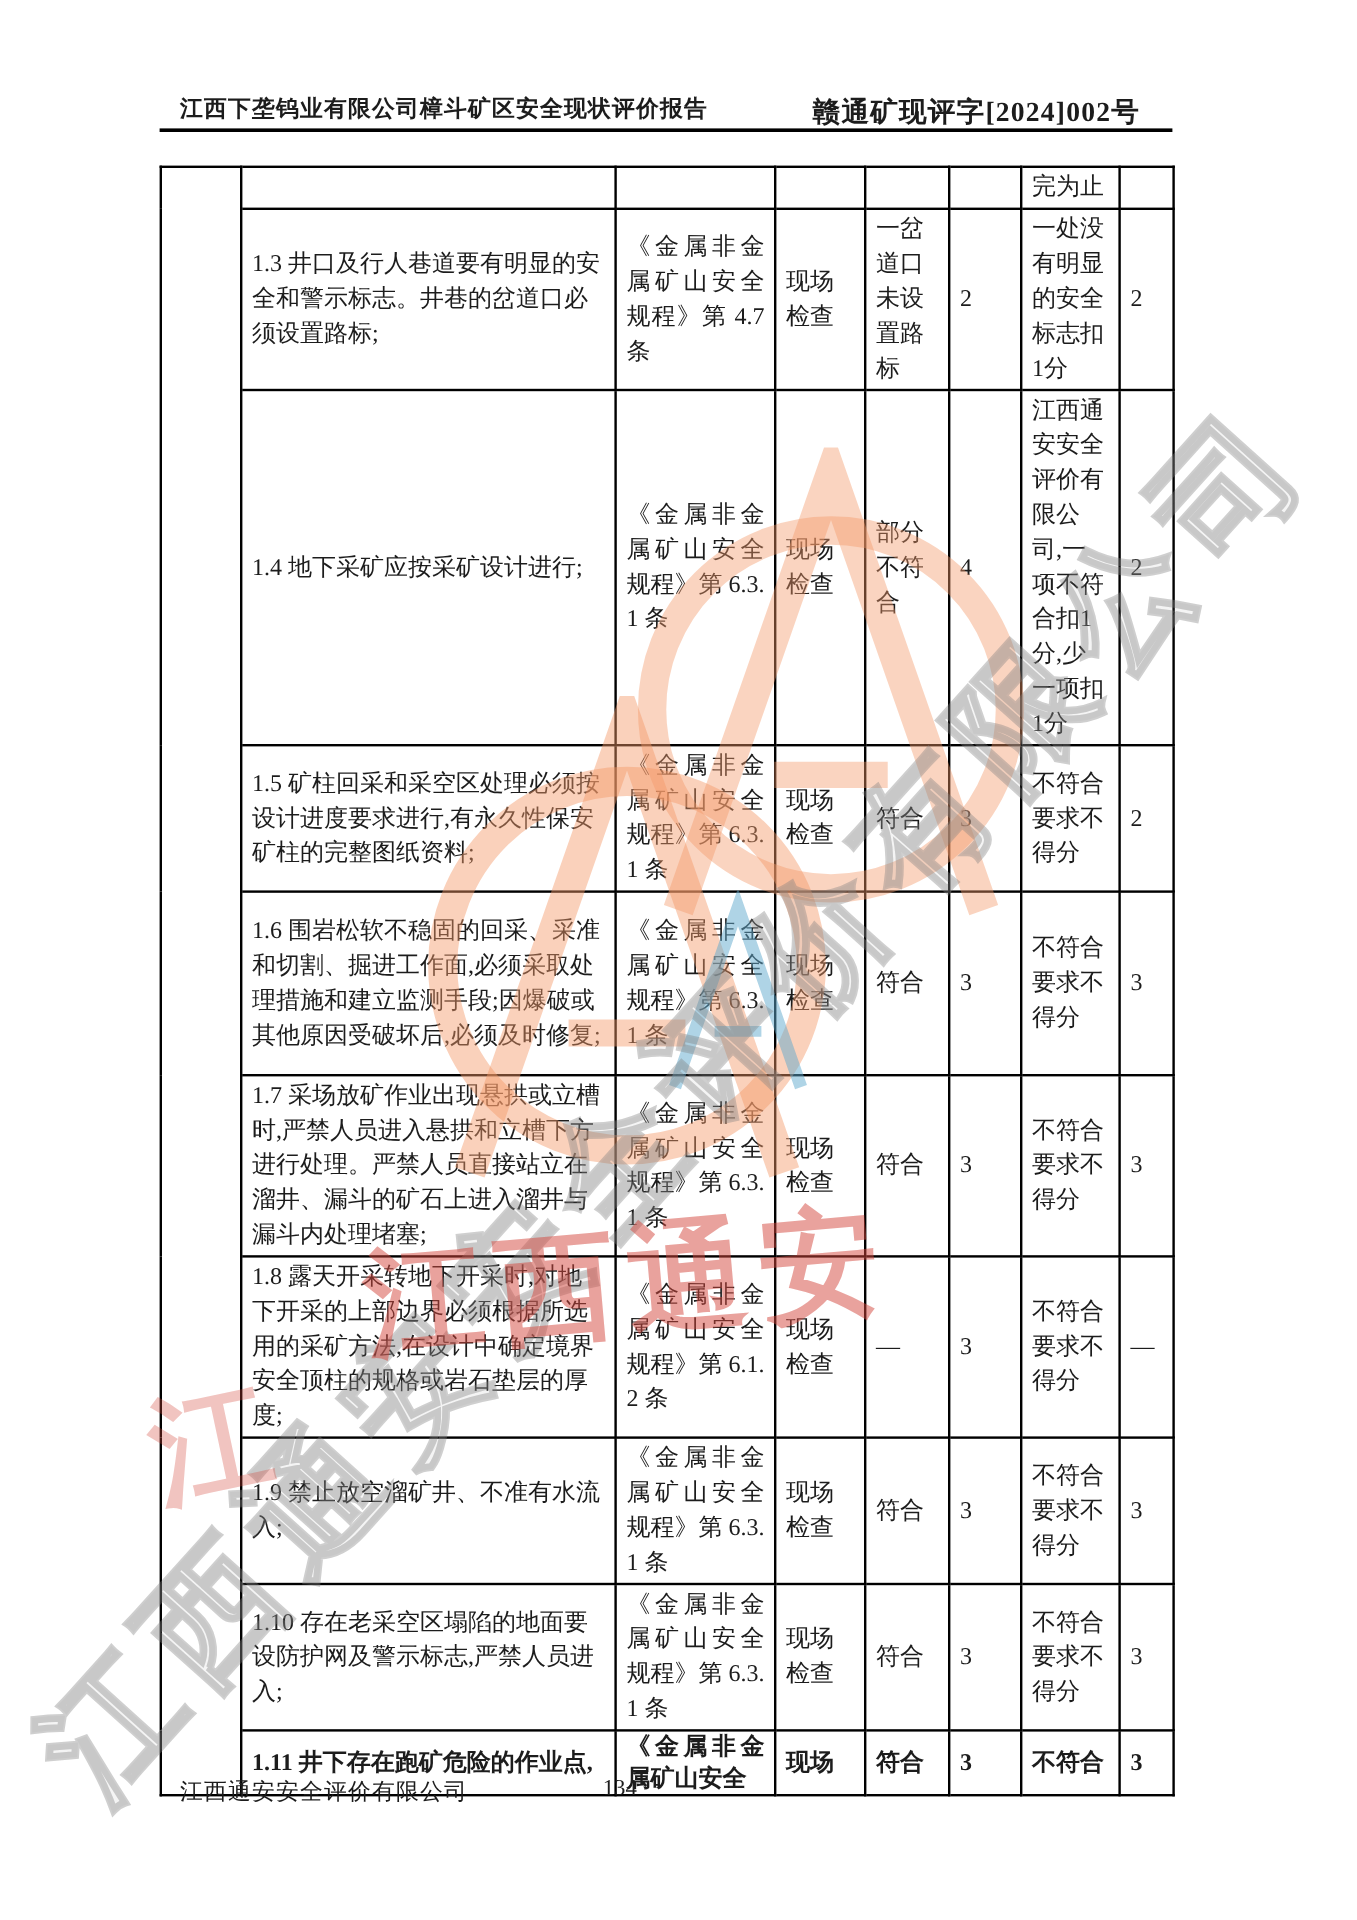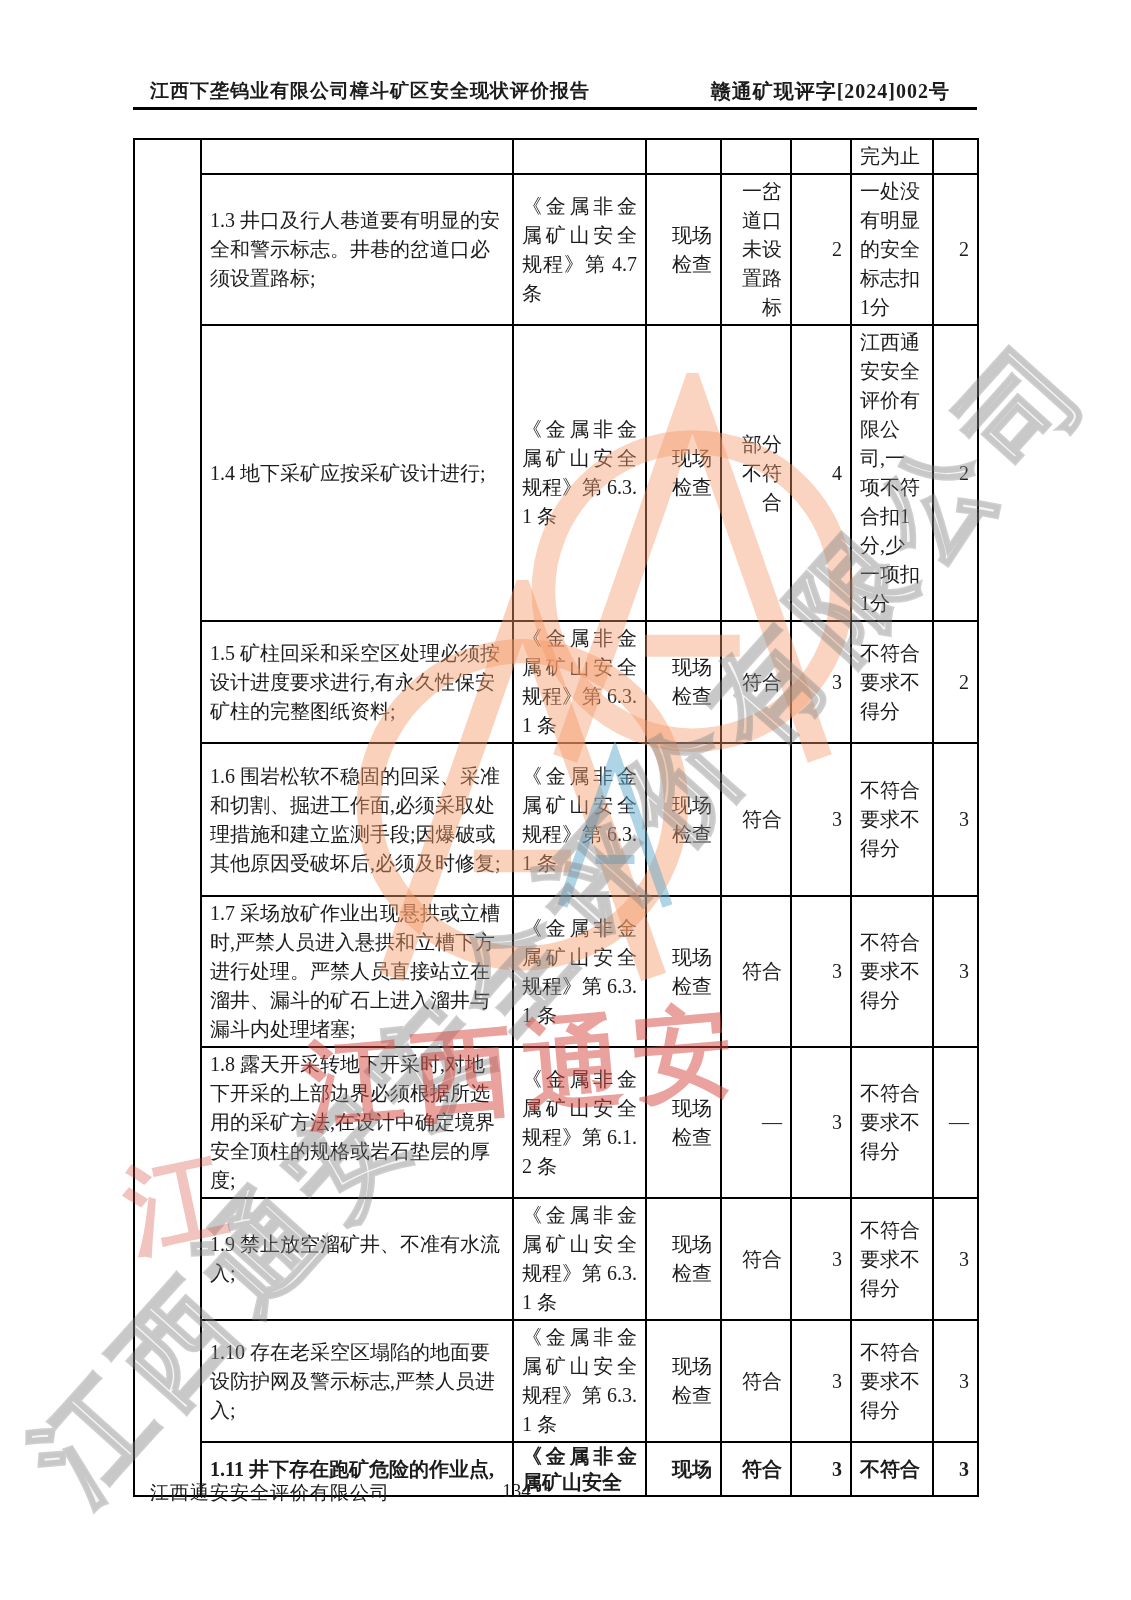--- a/index.html
+++ b/index.html
@@ -1,32 +1,32 @@
 <!DOCTYPE html>
 <html><head>
 <meta charset="utf-8">
 <style>
   html,body{margin:0;padding:0;background:#e8e8e8;}
   .page{position:relative;width:1131px;height:1600px;background:#ffffff;overflow:hidden;
         font-family:"Liberation Serif","DejaVu Serif",serif;color:#1c1c1c;margin:0 auto;}
 
   
   .hdr-left{position:absolute;left:150px;top:78px;font-size:19px;font-weight:bold;letter-spacing:1px;}
-  .hdr-right{position:absolute;right:181px;top:78px;font-size:20px;font-weight:bold;letter-spacing:1px;}
+  .hdr-right{position:absolute;right:181px;top:78px;font-size:23px;font-weight:bold;letter-spacing:1px;}
   .hdr-rule{position:absolute;left:133px;top:107px;width:844px;height:3px;background:#000;}
 
   
   table.eval{position:absolute;left:133px;top:138px;width:844px;border-collapse:collapse;
              table-layout:fixed;font-size:20px;}
   table.eval td{border:2px solid #000;vertical-align:middle;padding:2px 8px;line-height:29px;
                 overflow:hidden;word-break:break-all;}
   td.c-left{padding:0;}
   td.c-item{text-align:left;padding:2px 10px;}
   td.c-basis{text-align:justify;padding:2px 9px;}
-  td.c-mid{text-align:right;padding:2px 2px;margin-top:36px;}
+  td.c-mid{text-align:left;padding:2px 2px;margin-top:36px;}
   td.c-rule{text-align:left;padding:2px 9px;margin-left:44px;}
   tr.last td{line-height:26px;padding-top:0;padding-bottom:0;}
 
   
   .footer-company{position:absolute;left:150px;top:1480px;font-size:19px;letter-spacing:1px;}
   .footer-page{position:absolute;left:0;top:1480px;width:1033px;text-align:center;font-size:19px;}
 
   
   .wm{position:absolute;left:0;top:0;width:1131px;height:1600px;pointer-events:none;z-index:5;}
   .wm-gray{position:absolute;left:0px;top:1430px;transform-origin:0 0;transform:rotate(-48deg);

